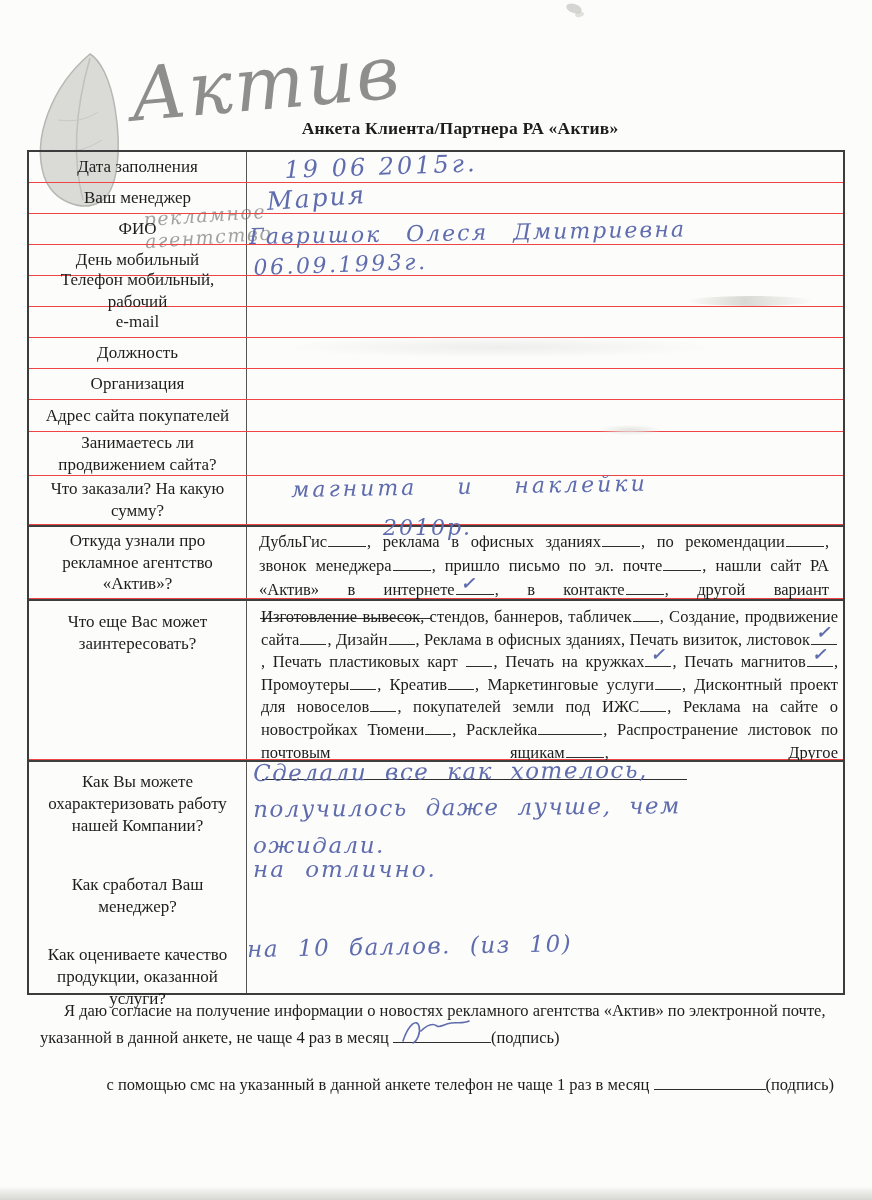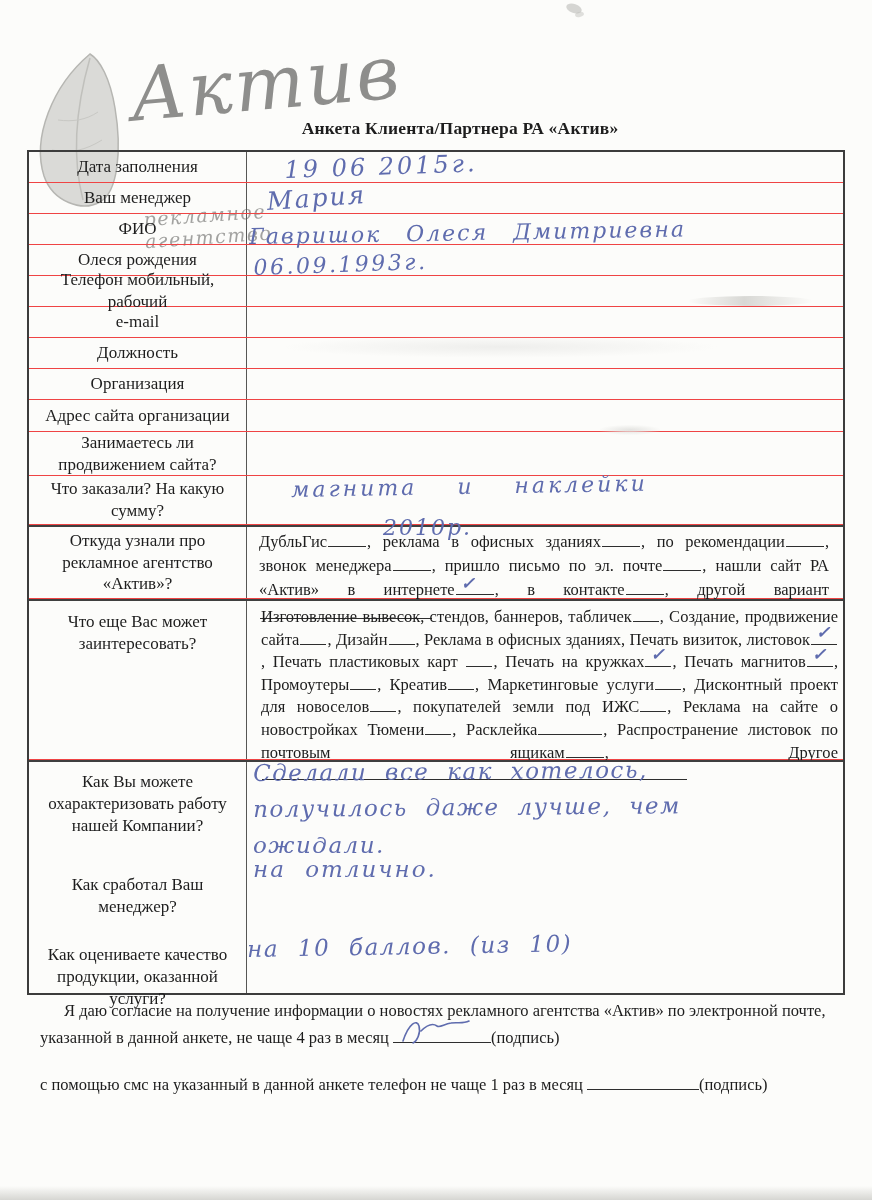--- a/index.html
+++ b/index.html
@@ -70,21 +70,21 @@
   .hw-company1{left:253px;top:760px;font-size:23px;letter-spacing:1.5px;word-spacing:9px;transform:rotate(-.5deg);}
   .hw-company2{left:253px;top:796px;font-size:23px;letter-spacing:1.5px;word-spacing:9px;transform:rotate(-.5deg);}
   .hw-company3{left:253px;top:832px;font-size:23px;letter-spacing:1.5px;}
   .hw-managerwork{left:253px;top:856px;font-size:23px;letter-spacing:2px;word-spacing:10px;text-align:center;}
   .hw-quality{left:247px;top:936px;font-size:23px;letter-spacing:1.5px;word-spacing:10px;transform:rotate(-1deg);}
 
   
   .consent{position:absolute;left:40px;top:998px;width:794px;font-size:16.5px;line-height:1.62;}
   .consent p{margin:0;}
   .consent .p1{text-indent:24px;}
-  .consent .p2{margin-top:21px;}
+  .consent .p2{margin-top:21px;text-align:right;}
   .sigline{display:inline-block;width:98px;border-bottom:1.3px solid #2e2e2e;position:relative;height:15px;}
   .sigline svg{position:absolute;left:6px;bottom:-3px;}
   .blankline{display:inline-block;width:112px;border-bottom:1.3px solid #2e2e2e;height:15px;}
 
   
   .speck{position:absolute;border-radius:50%;}
   .speck1{left:566px;top:4px;width:16px;height:9px;background:#b4b4b0;opacity:.55;transform:rotate(18deg);}
   .speck2{left:575px;top:12px;width:9px;height:5px;background:#bdbdb9;opacity:.45;transform:rotate(-12deg);}
   .smudge{position:absolute;pointer-events:none;}
   .smudge1{left:688px;top:296px;width:125px;height:10px;border-radius:50%;
@@ -120,41 +120,41 @@
       </div>
       <div class="frow frow-manager">
         <div class="cell-label">Ваш менеджер</div>
         <div class="cell-value"></div>
       </div>
       <div class="frow frow-fio">
         <div class="cell-label">ФИО</div>
         <div class="cell-value"></div>
       </div>
       <div class="frow frow-birthday">
-        <div class="cell-label">Олеся рождения</div>
+        <div class="cell-label">День мобильный</div>
         <div class="cell-value"></div>
       </div>
       <div class="frow frow-phone">
         <div class="cell-label">Телефон мобильный, рабочий</div>
         <div class="cell-value"></div>
       </div>
       <div class="frow frow-email">
         <div class="cell-label">e-mail</div>
         <div class="cell-value"></div>
       </div>
       <div class="frow frow-position">
         <div class="cell-label">Должность</div>
         <div class="cell-value"></div>
       </div>
       <div class="frow frow-organization">
         <div class="cell-label">Организация</div>
         <div class="cell-value"></div>
       </div>
       <div class="frow frow-site">
-        <div class="cell-label">Адрес сайта организации</div>
+        <div class="cell-label">Адрес сайта покупателей</div>
         <div class="cell-value"></div>
       </div>
       <div class="frow frow-promotion">
         <div class="cell-label">Занимаетесь ли продвижением сайта?</div>
         <div class="cell-value"></div>
       </div>
       <div class="frow frow-order">
         <div class="cell-label">Что заказали? На какую сумму?</div>
         <div class="cell-value"></div>
       </div>

